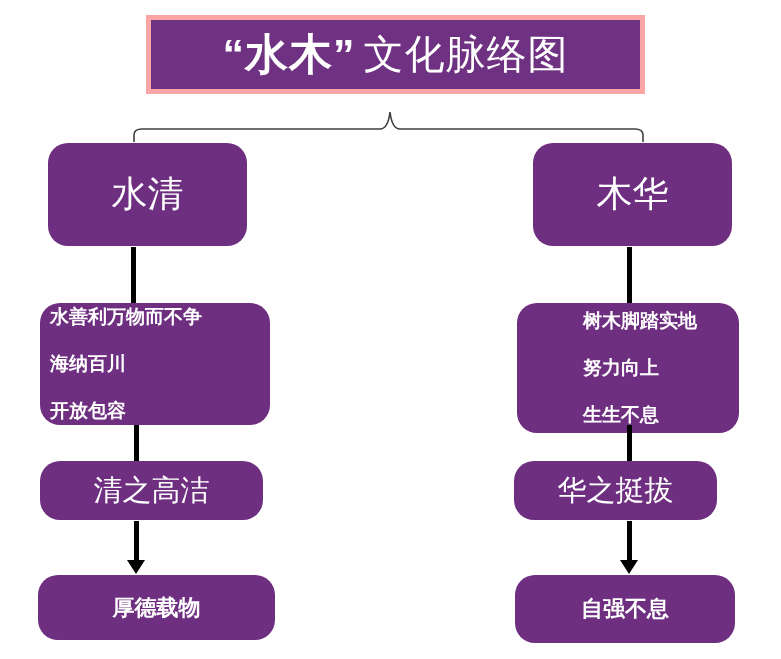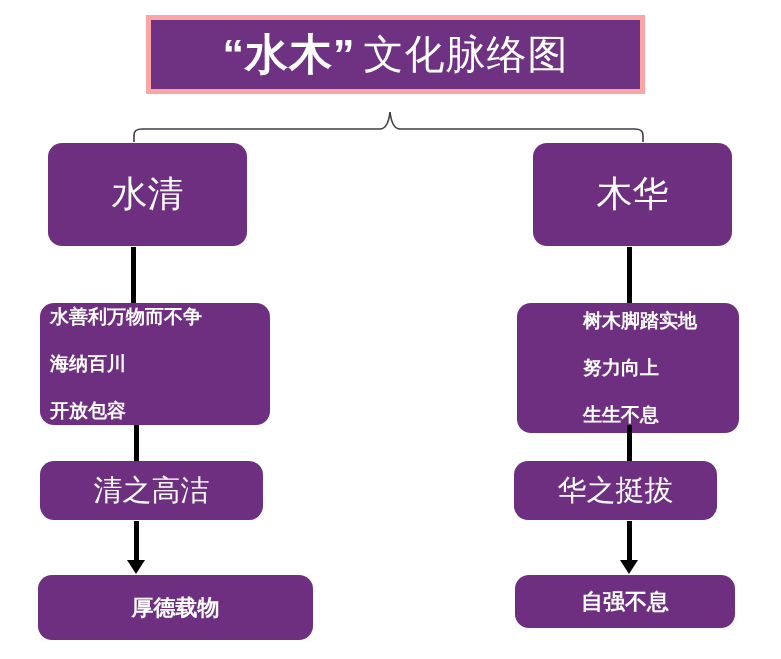--- a/index.html
+++ b/index.html
@@ -22,37 +22,37 @@
   .title-box{
     left:146px;top:15px;width:499px;height:79px;
     border:5px solid #fca5a5;
     border-radius:0;
     font-size:40px;
     letter-spacing:1px;
     background:#6F3181;
   }
   .title-emphasis{font-weight:bold;font-size:43px;}
   .title-rest{margin-left:8px;}
-  .node{border-radius:14px;}
+  .node{border-radius:20px;}
   .branch-left{left:48px;top:143px;width:199px;height:103px;font-size:36px;}
   .branch-right{left:533px;top:143px;width:199px;height:103px;font-size:36px;}
   .detail{
     flex-direction:column;
     align-items:flex-start;
     justify-content:center;
     gap:21px;
     font-size:19px;
     font-weight:bold;
   }
   .detail-left{left:40px;top:303px;width:230px;height:122px;padding-left:10px;}
   .detail-right{left:517px;top:303px;width:222px;height:130px;padding-left:66px;}
   .quality-left{left:40px;top:461px;width:223px;height:59px;font-size:29px;}
   .quality-right{left:514px;top:461px;width:203px;height:59px;font-size:29px;}
-  .motto-left{left:38px;top:575px;width:275px;height:65px;font-size:22px;font-weight:bold;}
-  .motto-right{left:515px;top:575px;width:220px;height:53px;font-size:22px;font-weight:bold;}
+  .motto-left{left:38px;top:575px;width:237px;height:65px;font-size:22px;font-weight:bold;}
+  .motto-right{left:515px;top:575px;width:220px;height:68px;font-size:22px;font-weight:bold;}
   .vline{position:absolute;width:5px;background:#000000;}
   .vl-l1{left:131px;top:247px;height:57px;}
   .vl-l2{left:134px;top:425px;height:37px;}
   .vl-l3{left:134px;top:521px;height:40px;}
   .vl-r1{left:627px;top:247px;height:57px;}
   .vl-r2{left:627px;top:425px;height:37px;}
   .vl-r3{left:627px;top:521px;height:40px;}
   .arrowhead{
     position:absolute;width:0;height:0;
     border-left:9px solid transparent;

